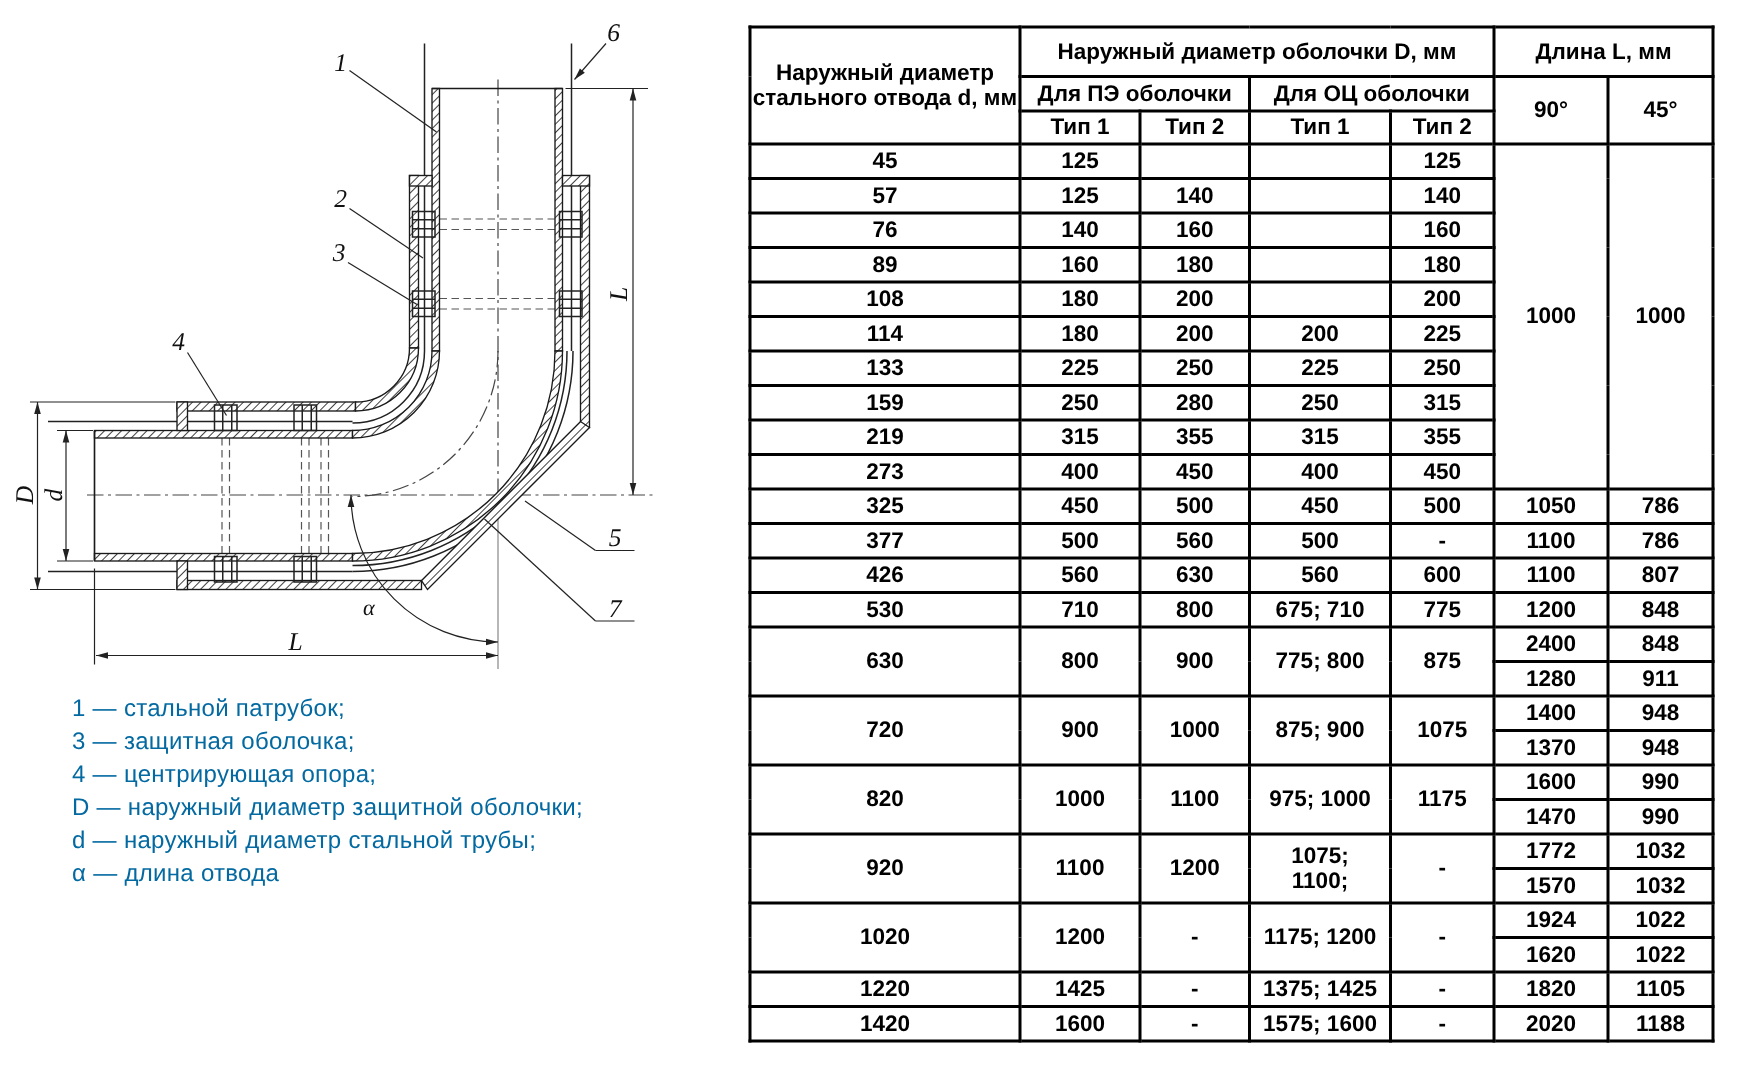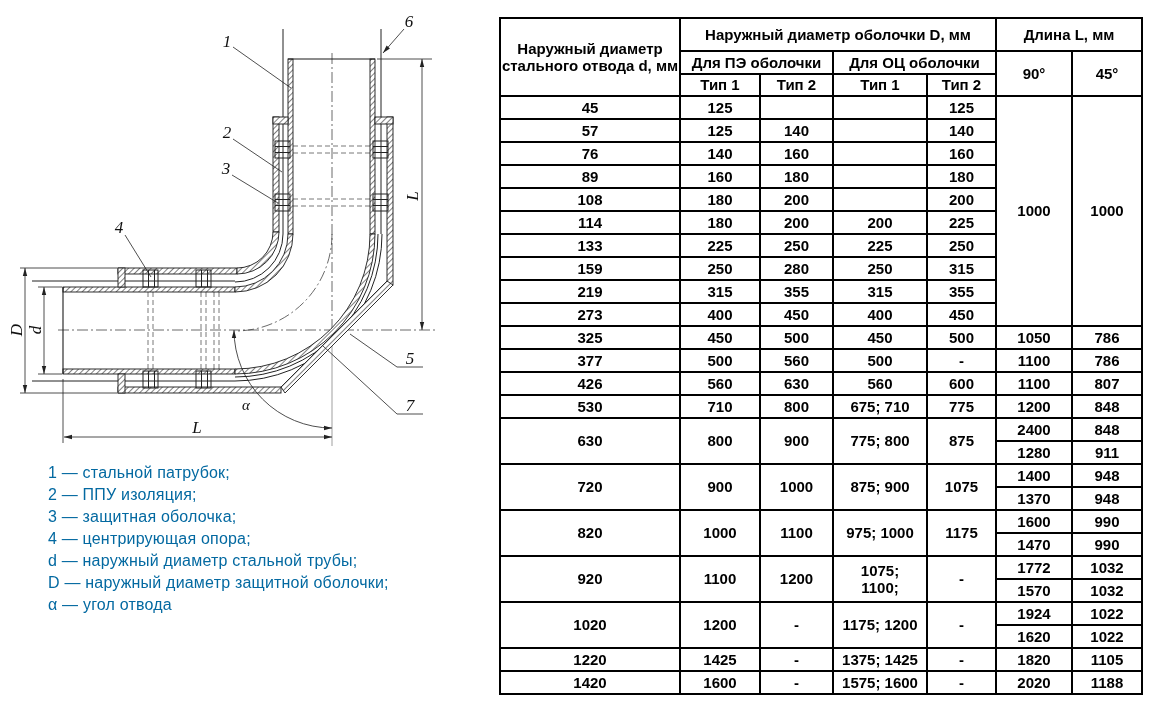--- a/index.html
+++ b/index.html
@@ -163,26 +163,25 @@
       <text transform="translate(22,330) rotate(-90)">D</text>
       <text transform="translate(41,330) rotate(-90)">d</text>
       <text transform="translate(418,196) rotate(-90)">L</text>
       <text x="197" y="433">L</text>
       <text x="246" y="410" font-size="15">α</text>
     </g>
   </svg>
 
   <div id="legend">
     <div>1 — стальной патрубок;</div>
-    <div>2 — ППУ изоляция;</div>
     <div>3 — защитная оболочка;</div>
     <div>4 — центрирующая опора;</div>
+    <div>D — наружный диаметр защитной оболочки;</div>
     <div>d — наружный диаметр стальной трубы;</div>
-    <div>D — наружный диаметр защитной оболочки;</div>
-    <div>α — угол отвода</div>
+    <div>α — длина отвода</div>
   </div>
 
   <div id="tablewrap">
     <table>
       <colgroup>
         <col style="width:180px">
           <col style="width:80px">
           <col style="width:73px">
         <col style="width:94px">
           <col style="width:69px">

